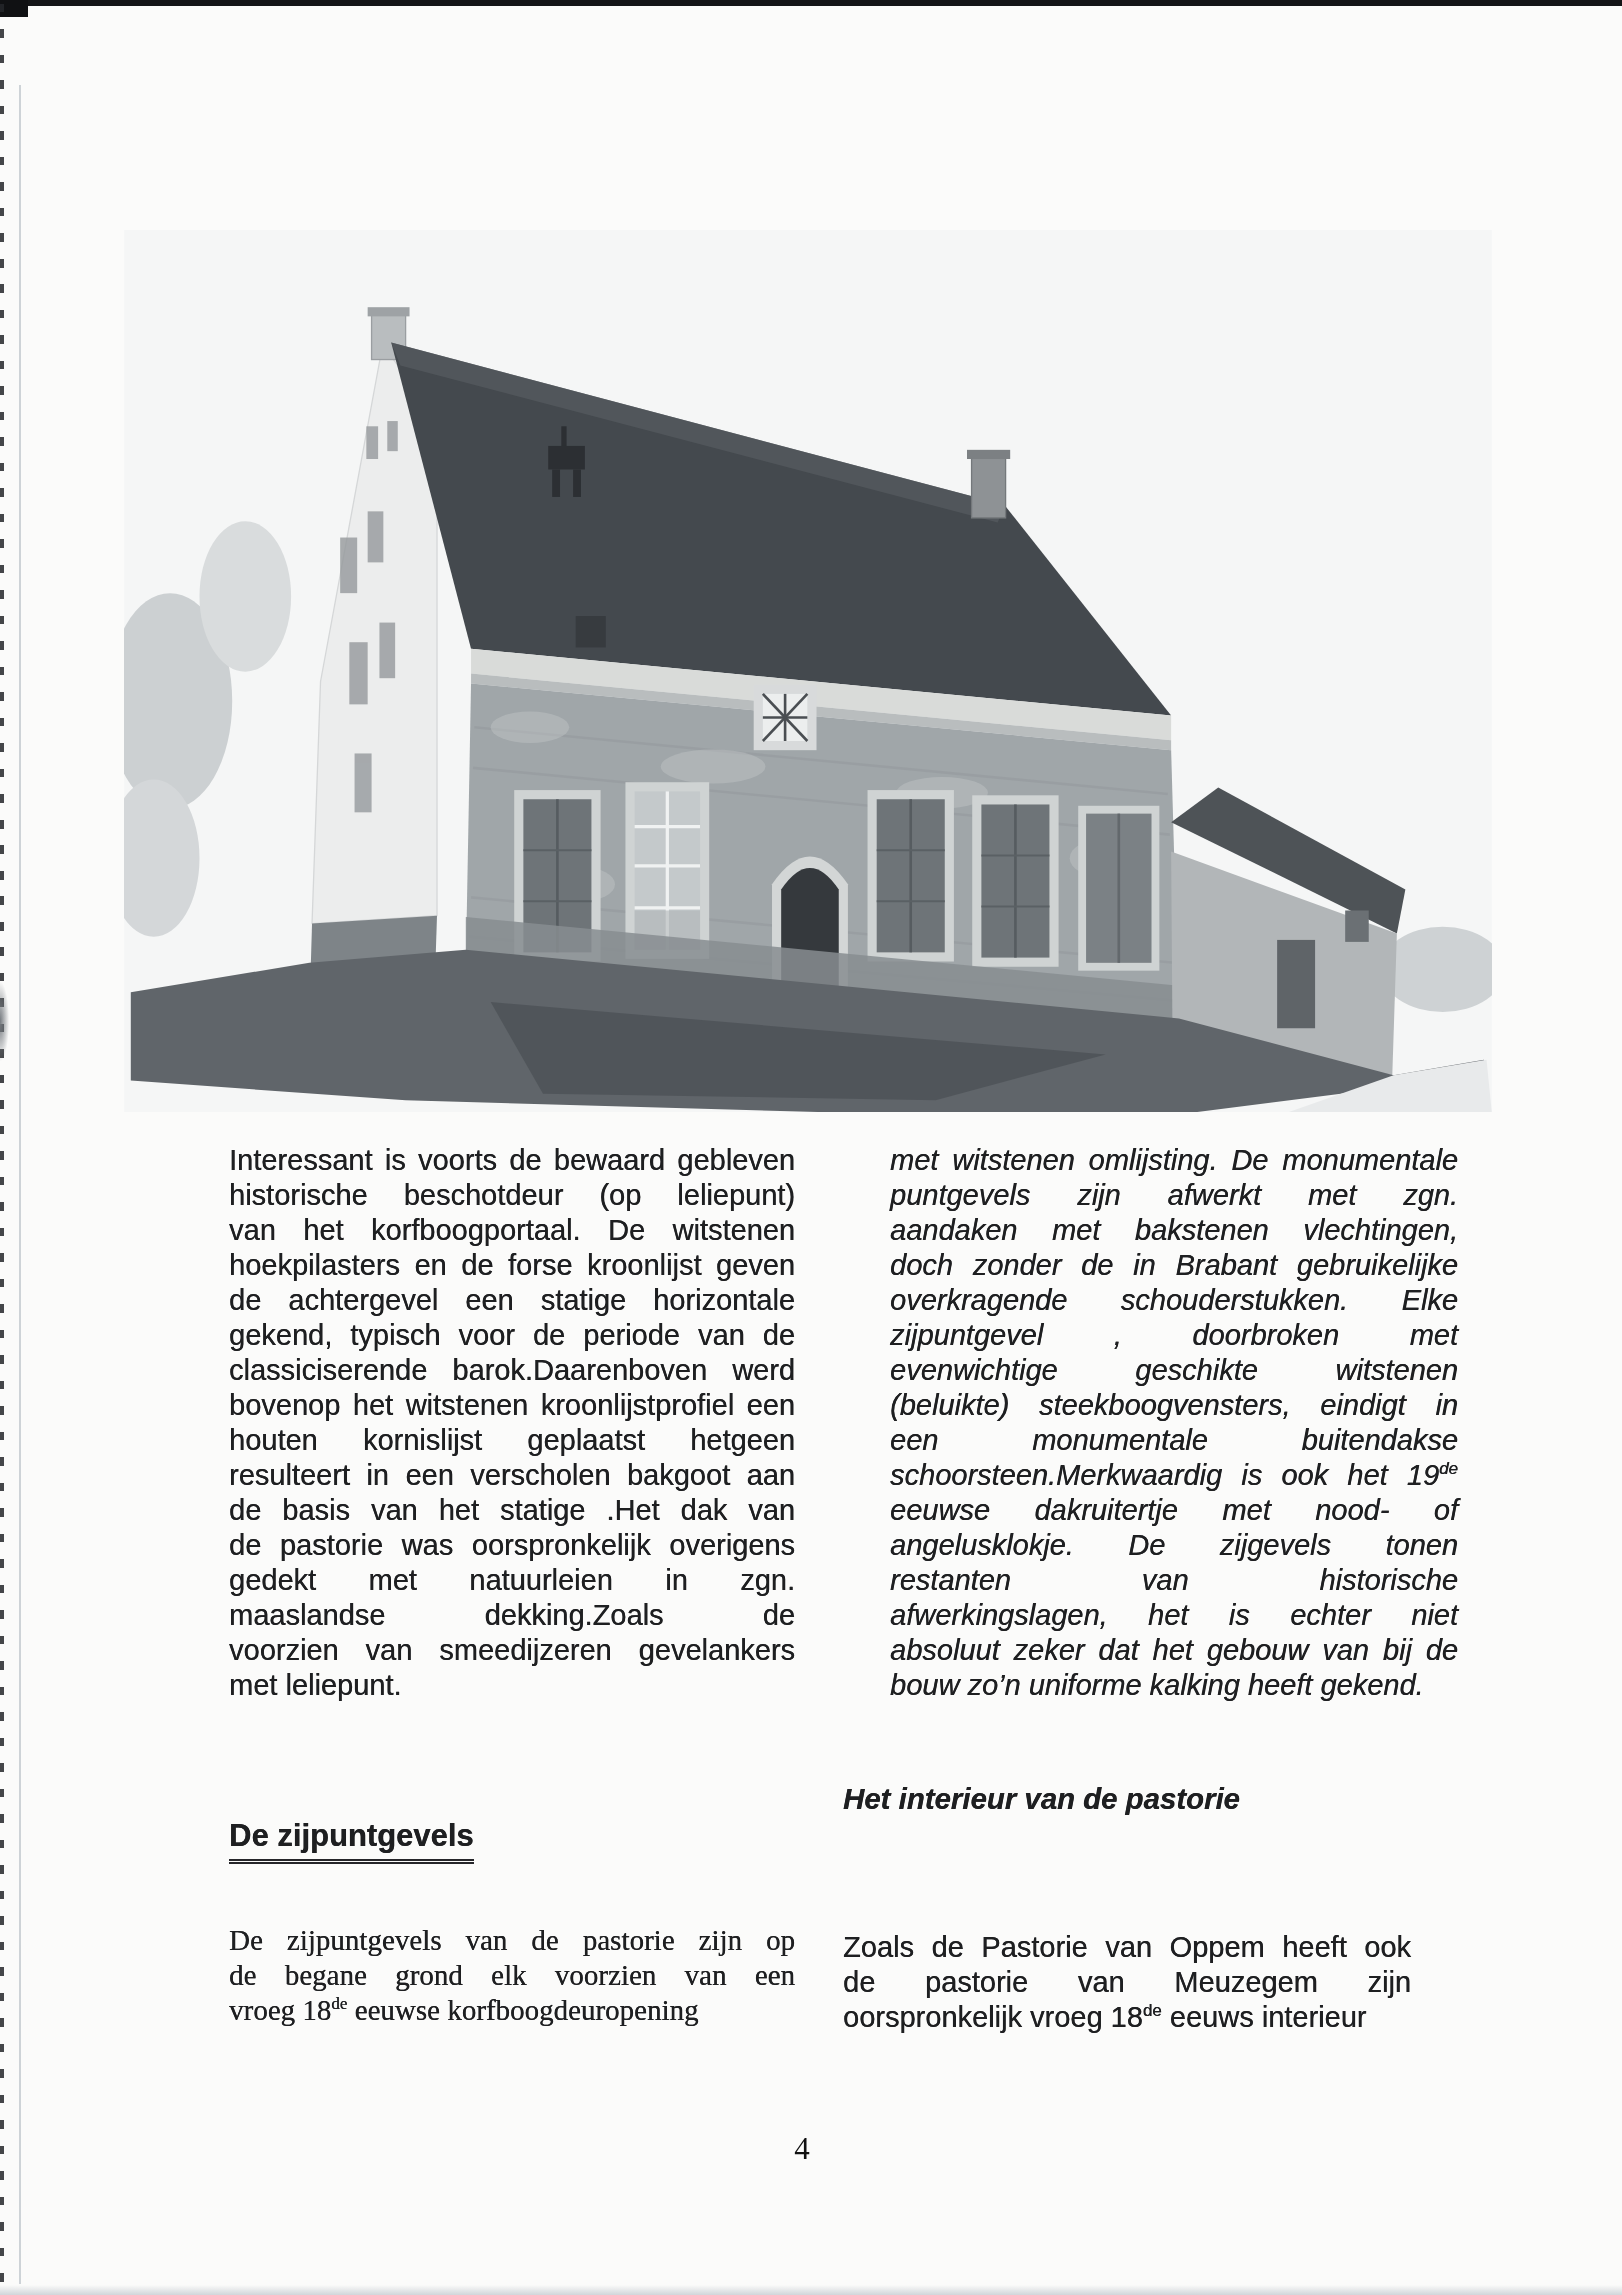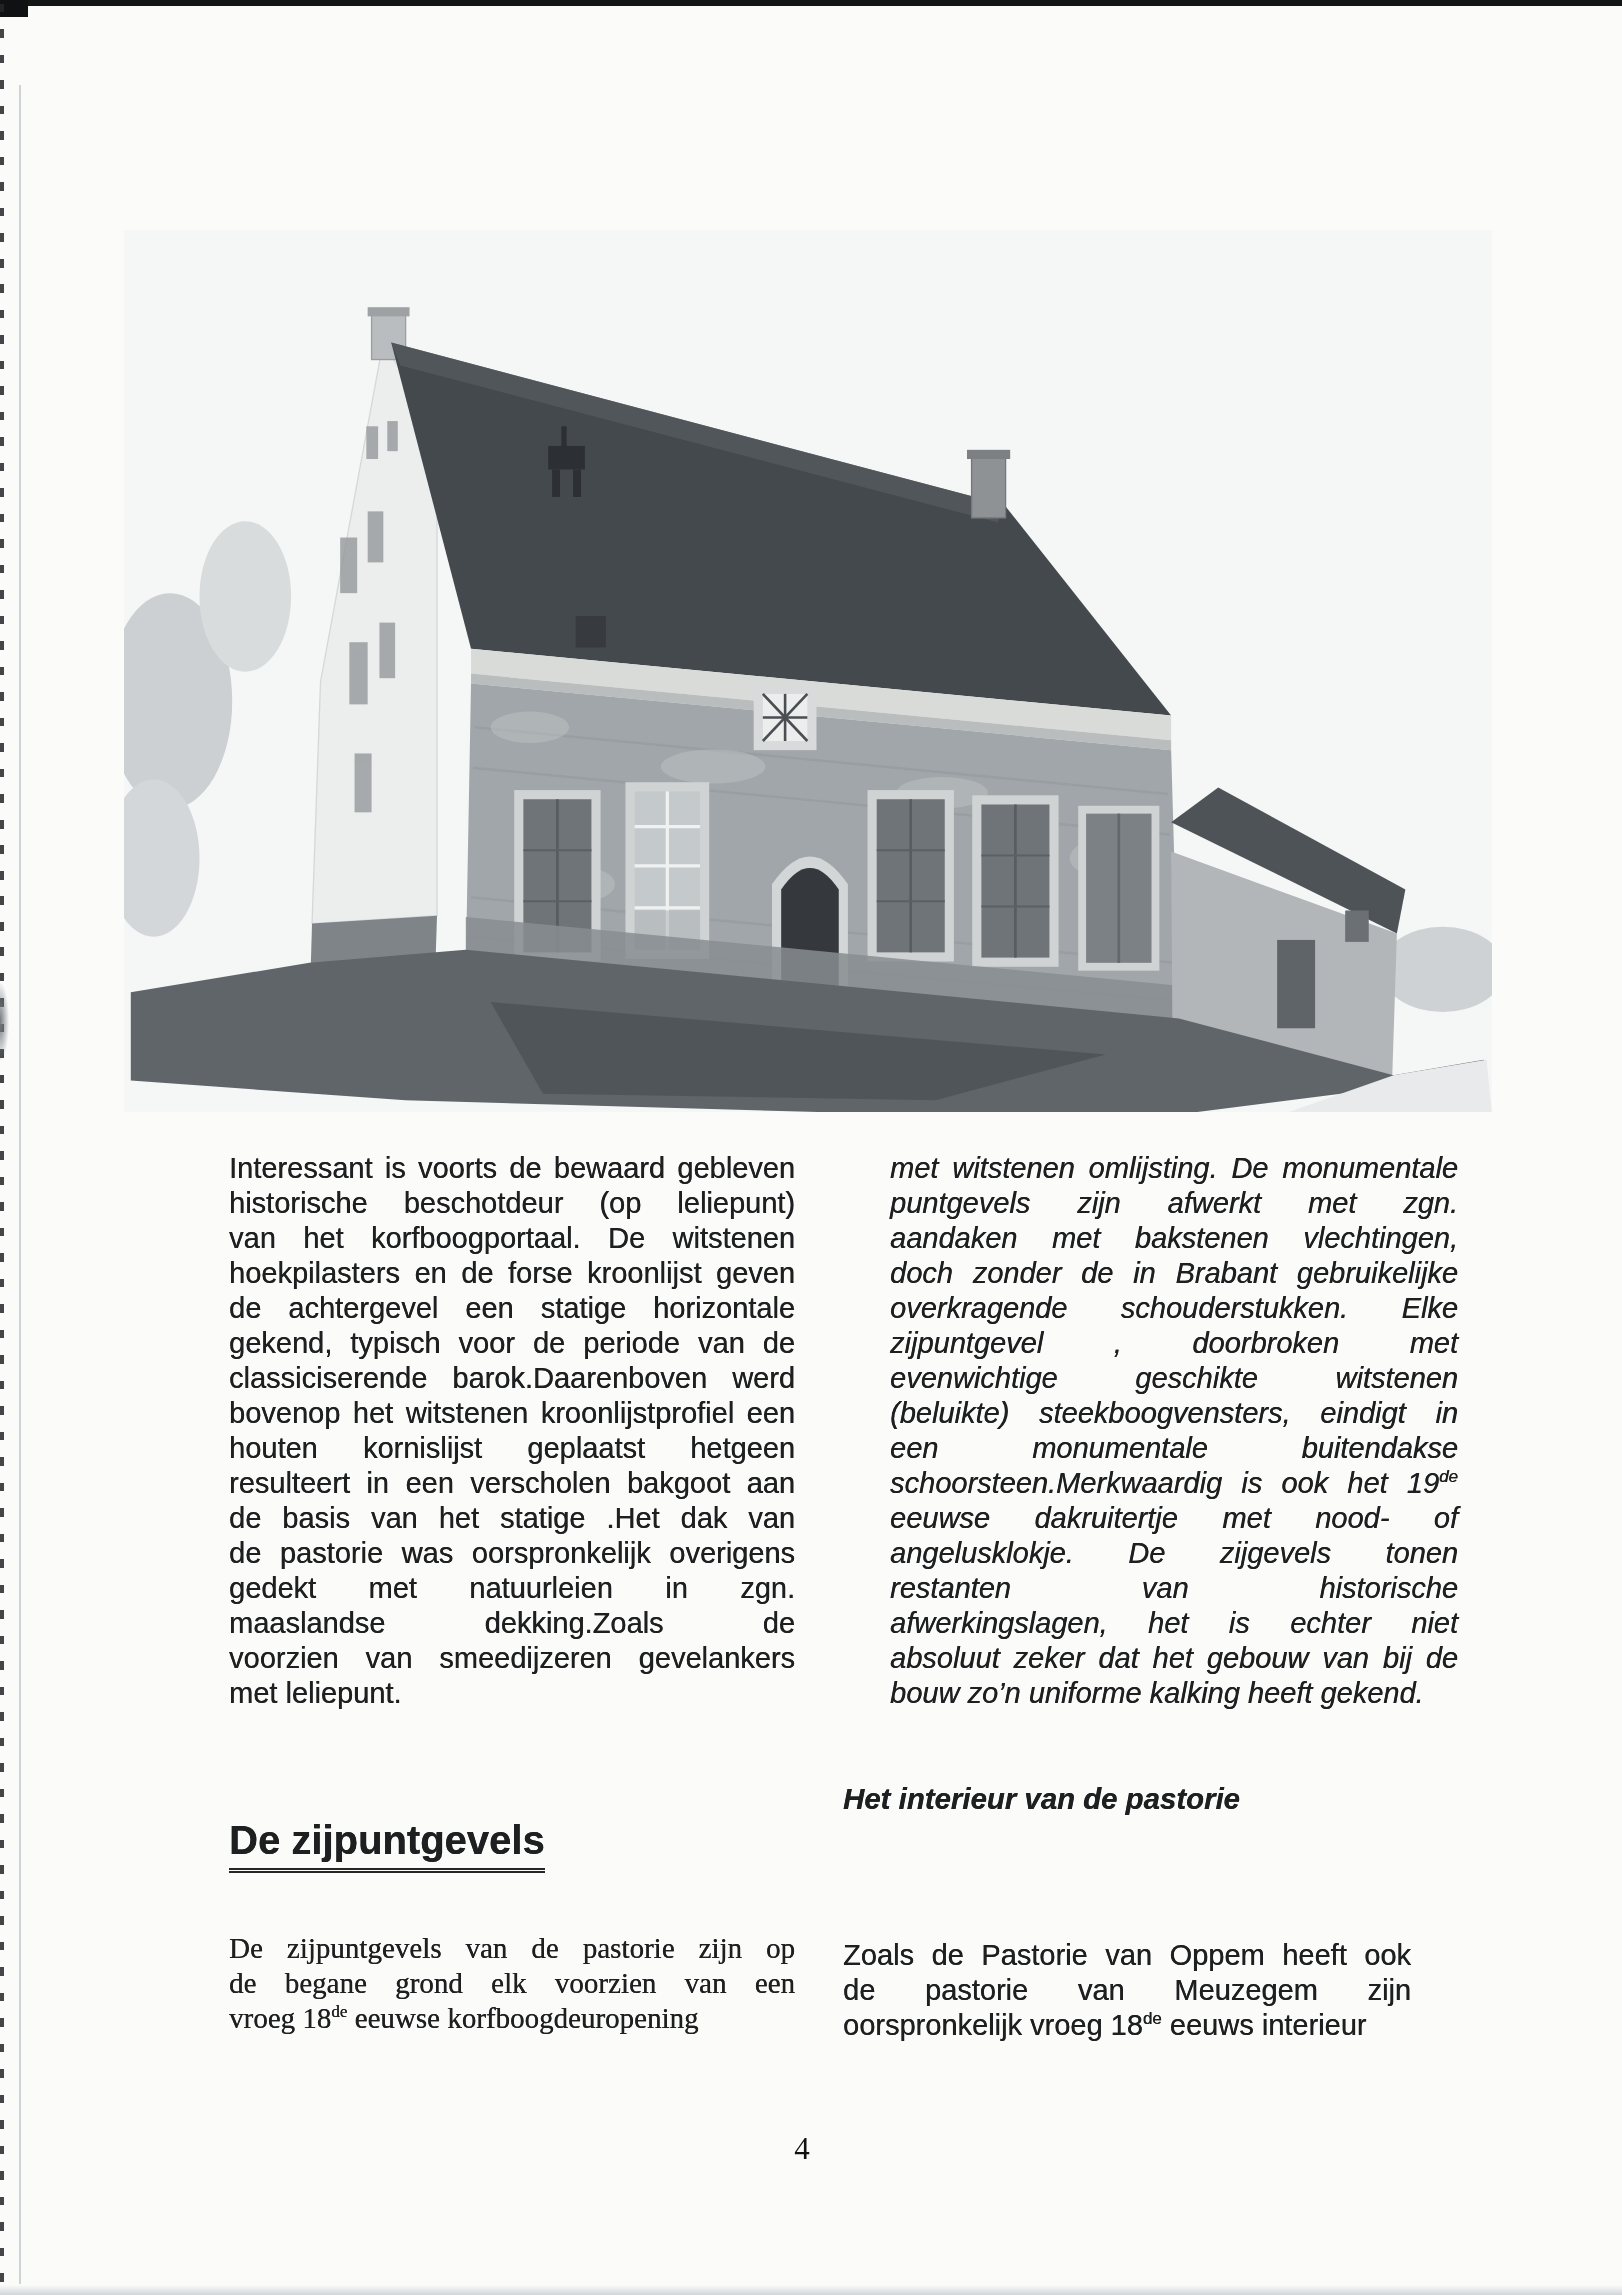--- a/index.html
+++ b/index.html
@@ -20,31 +20,31 @@
     opacity:.85;
   }
   .left-line{position:absolute;left:19px;top:85px;width:2px;height:2199px;background:#c3c9ce;opacity:.8;}
   .left-smudge{position:absolute;left:0;top:982px;width:9.2px;height:79px;
     background:radial-gradient(ellipse at left,#74797e,rgba(255,255,255,0) 72%);}
   .bottom-strip{position:absolute;left:0;bottom:0;width:1623px;height:10.5px;
     background:linear-gradient(to top,#ccd1d6,rgba(255,255,255,0));opacity:.9;}
   
   .photo{position:absolute;left:124px;top:230px;width:1368px;height:882px;}
   
-  .para{position:absolute;margin-top:8px;}
+  .para{position:absolute;}
   .tl{
     height:35px;line-height:35px;font-size:29px;
     text-align:justify;text-align-last:justify;
     white-space:normal;
     text-shadow:0.3px 0 0 #1e1f21;
   }
   .para .tl:last-child{text-align-last:left;}
   sup{font-size:17px;line-height:0;vertical-align:super;}
   .heading{
-    position:absolute;font-size:40px;font-weight:bold;
+    position:absolute;font-size:31px;font-weight:bold;
     text-shadow:0.3px 0 0 #1e1f21;
   }
   .heading-underlined{
     display:inline-block;padding-bottom:4.6px;
     border-bottom:5.9px double #26262a;
   }
   .heading-italic{font-style:italic;font-size:29.4px;}
   .page-number{
     position:absolute;left:753px;top:2131px;width:98px;
     text-align:center;font-family:"Liberation Serif", serif;

